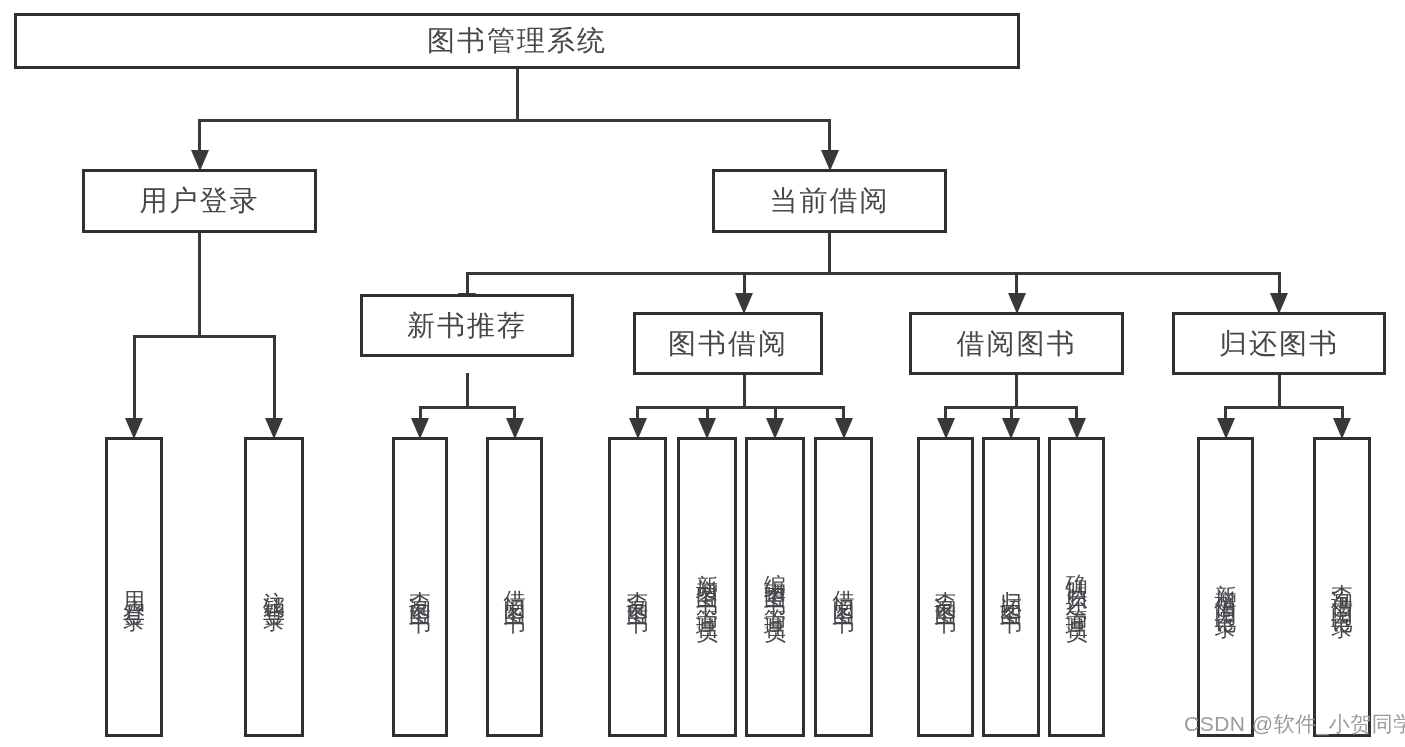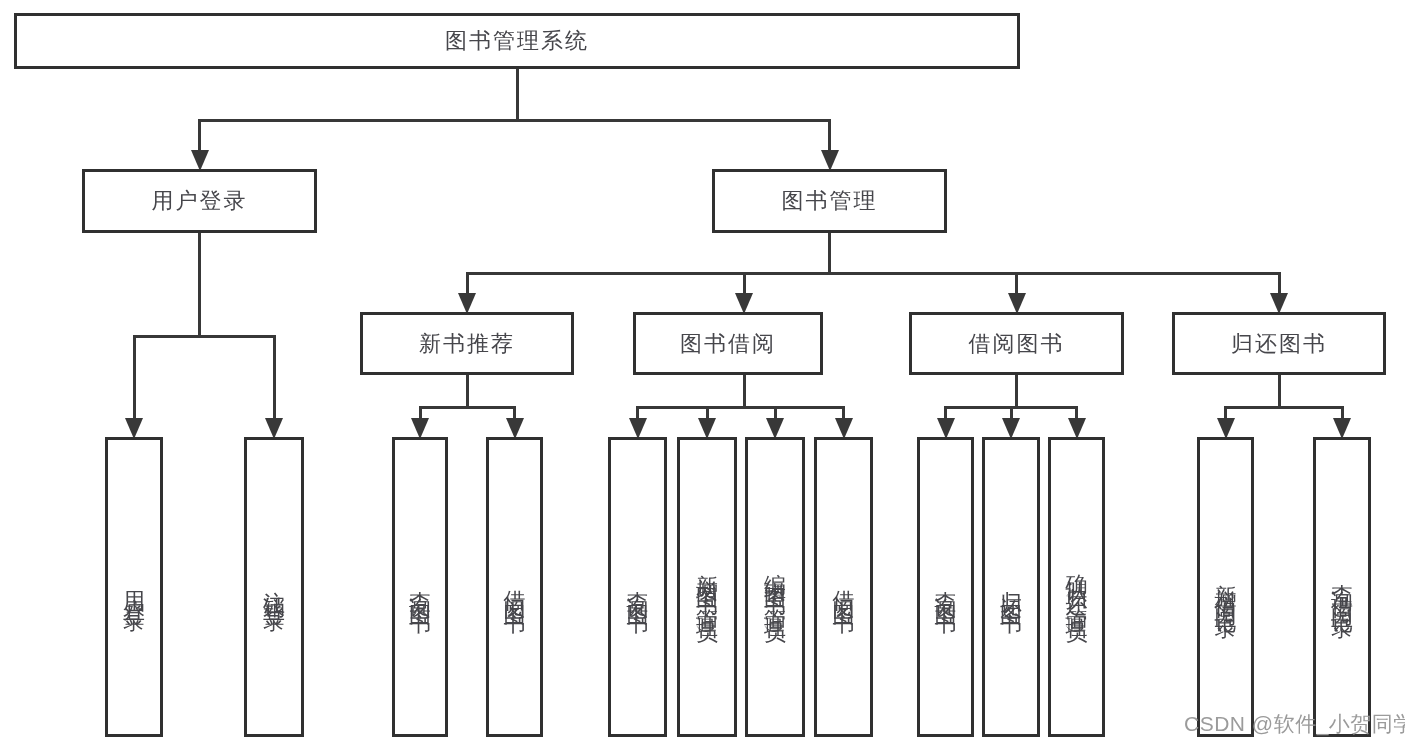--- a/index.html
+++ b/index.html
@@ -20,21 +20,21 @@
     background: #ffffff;
     border: 3px solid #303030;
     box-sizing: border-box;
     display: flex;
     align-items: center;
     justify-content: center;
     color: #46464b;
     z-index: 2;
   }
   .node.h .label {
-    font-size: 22px;
+    font-size: 28px;
     letter-spacing: 2px;
     white-space: nowrap;
   }
   .node.v .label {
     writing-mode: vertical-rl;
     text-orientation: mixed;
     font-size: 22px;
     letter-spacing: 7px;
     line-height: 1;
   }
@@ -122,23 +122,23 @@
       <div class="arrow" style="left: 1333px; top: 418px;"></div>
     </div>
   <div id="nodes-layer">
       <div class="node h" style="left: 14px; top: 13px; width: 1006px; height: 56px;">
         <span class="label">图书管理系统</span>
       </div>
       <div class="node h" style="left: 82px; top: 169px; width: 235px; height: 64px;">
         <span class="label">用户登录</span>
       </div>
       <div class="node h" style="left: 712px; top: 169px; width: 235px; height: 64px;">
-        <span class="label">图书管理</span>
+        <span class="label">当前借阅</span>
       </div>
-      <div class="node h" style="left: 360px; top: 312px; width: 214px; height: 63px;">
+      <div class="node h" style="left: 360px; top: 294px; width: 214px; height: 63px;">
         <span class="label">新书推荐</span>
       </div>
       <div class="node h" style="left: 633px; top: 312px; width: 190px; height: 63px;">
         <span class="label">图书借阅</span>
       </div>
       <div class="node h" style="left: 909px; top: 312px; width: 215px; height: 63px;">
         <span class="label">借阅图书</span>
       </div>
       <div class="node h" style="left: 1172px; top: 312px; width: 214px; height: 63px;">
         <span class="label">归还图书</span>

